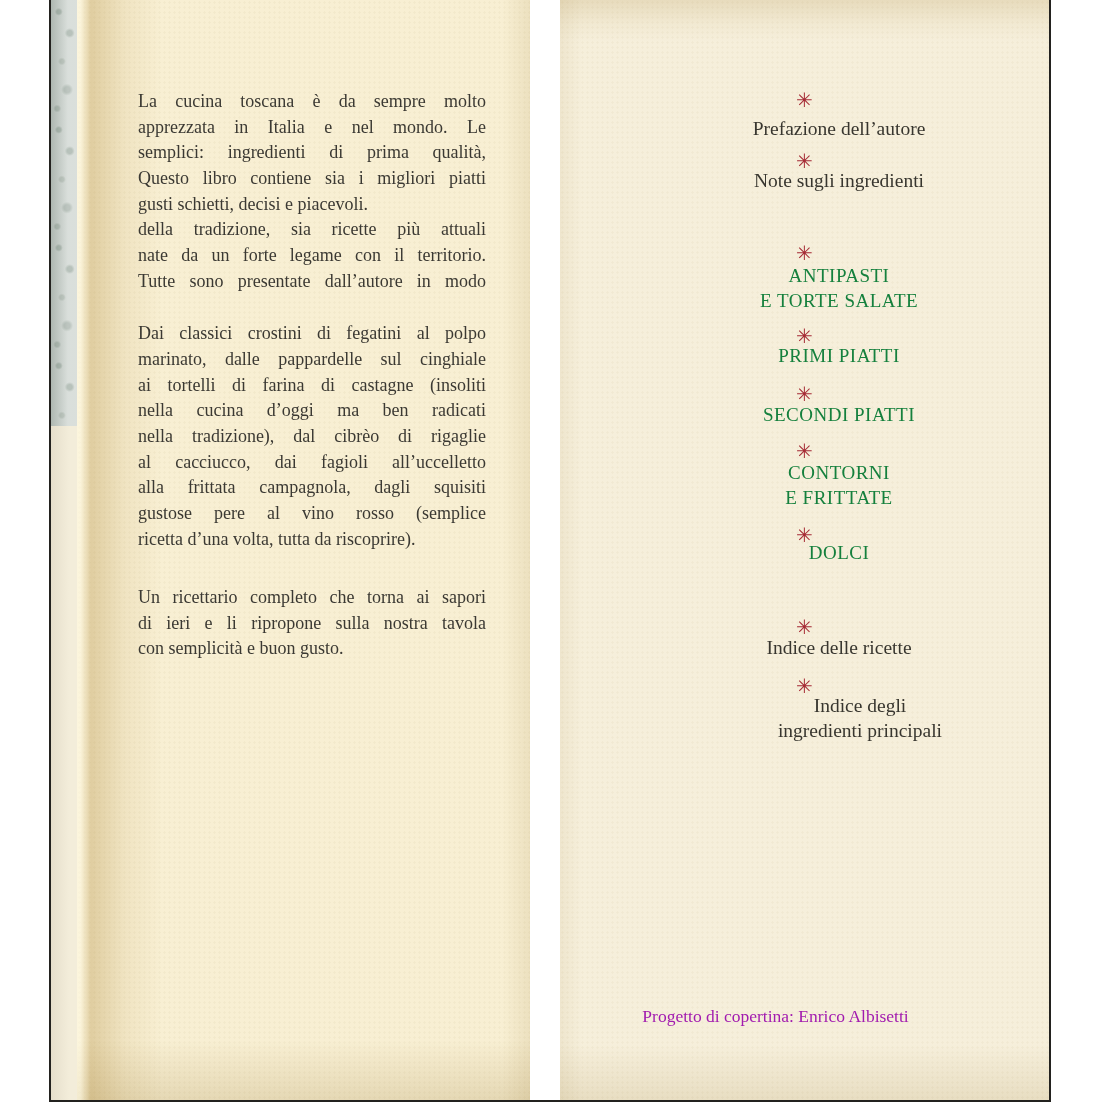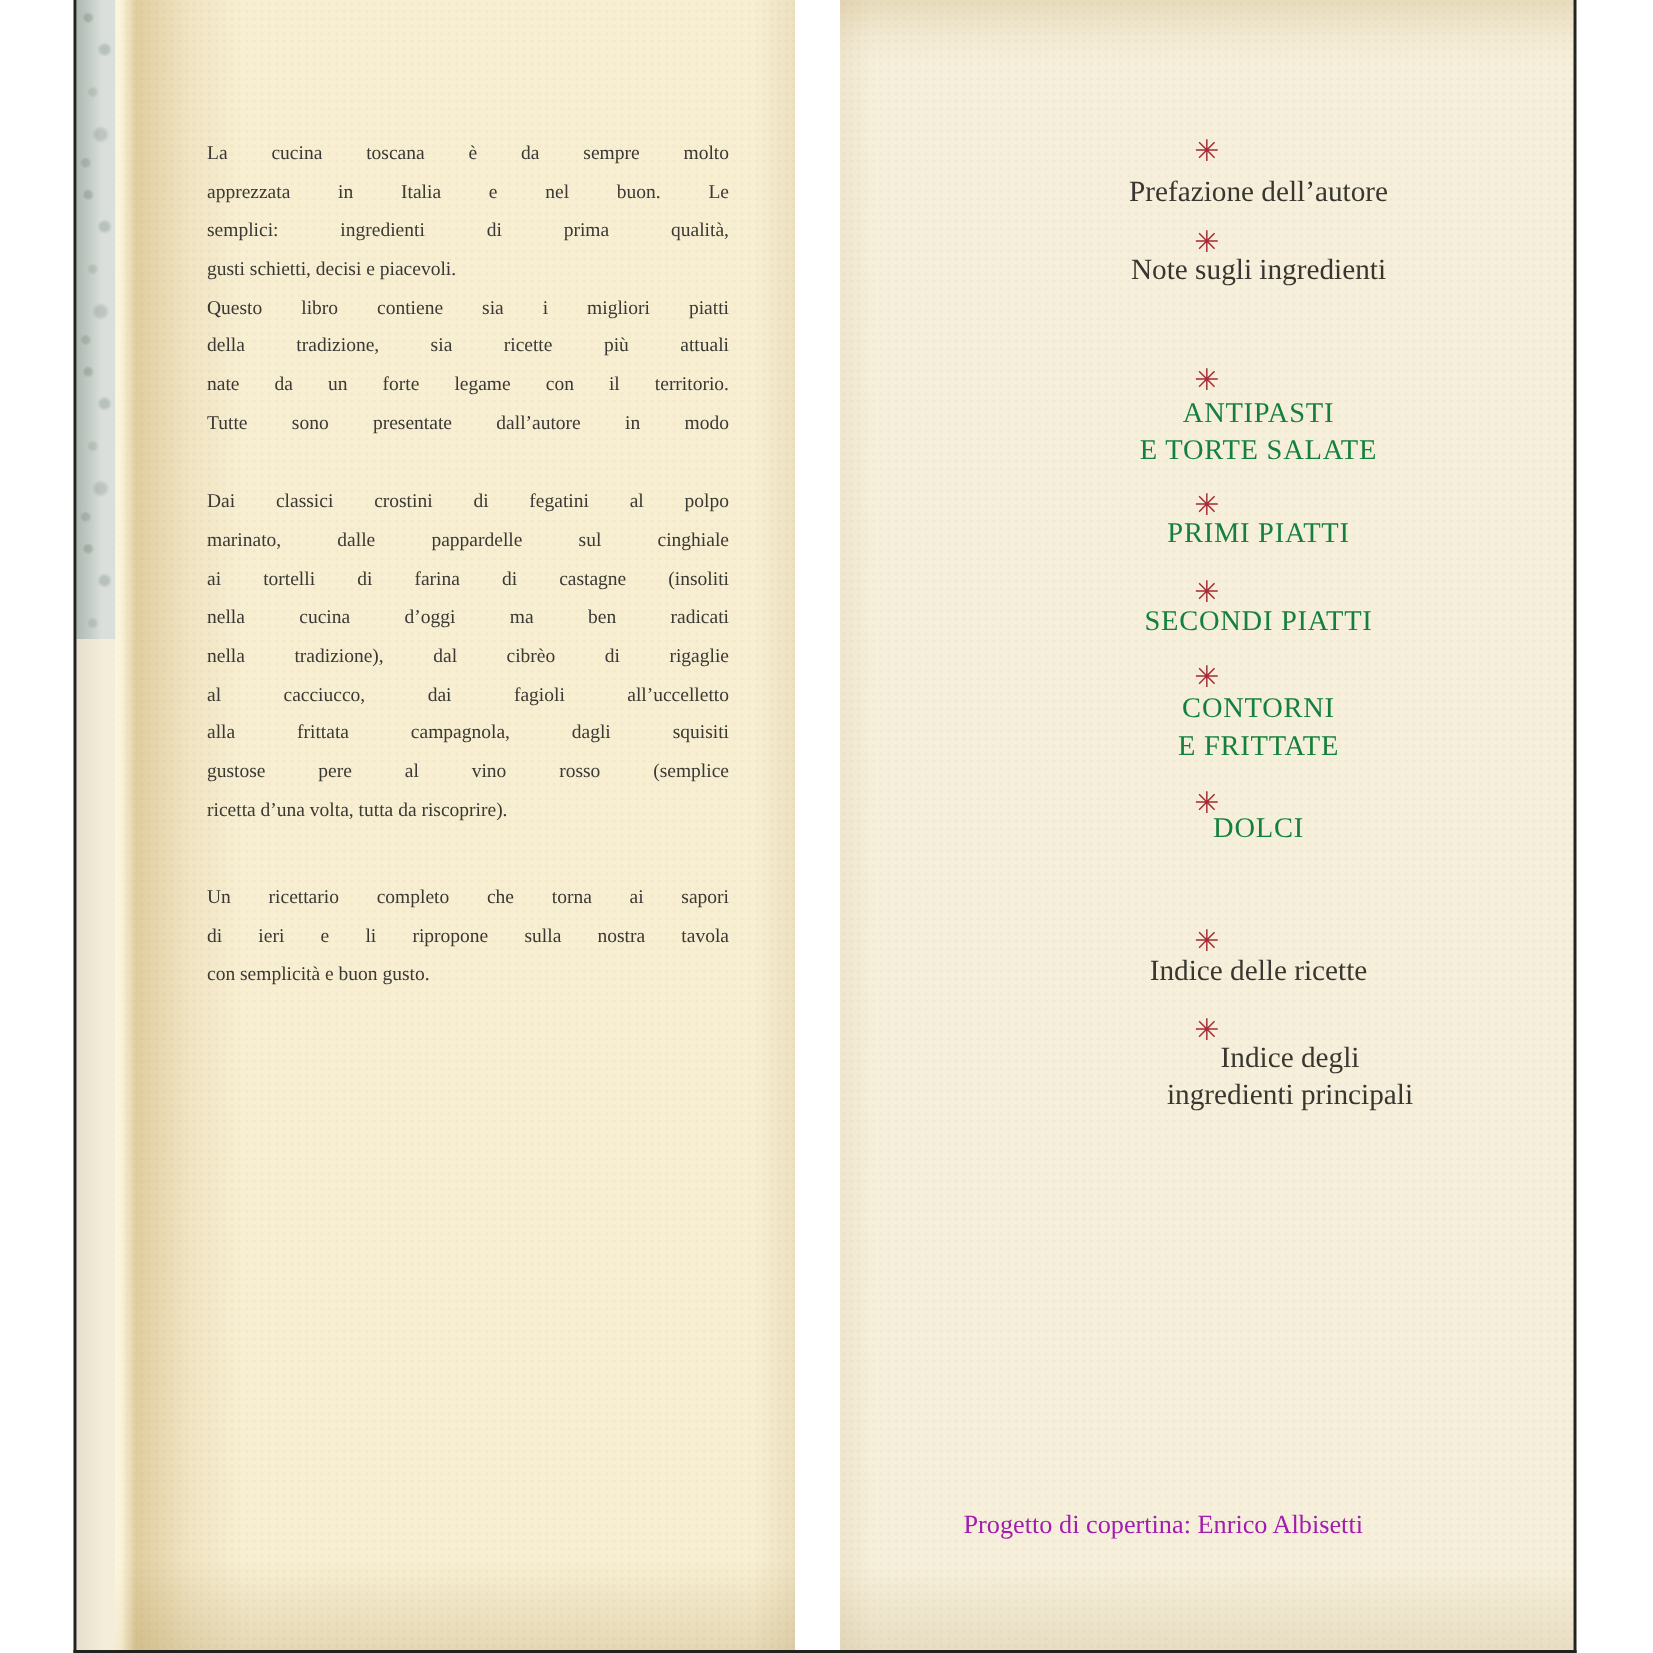--- a/index.html
+++ b/index.html
@@ -38,21 +38,21 @@
   .page{position:absolute;left:560px;top:0;width:489px;height:1102px;z-index:2;
         background-color:#f6efdb;
         background-image:
           linear-gradient(180deg, rgba(172,140,68,0.20) 0px, rgba(172,140,68,0.06) 24px, rgba(172,140,68,0) 42px),
           linear-gradient(0deg, rgba(148,118,48,0.15) 0px, rgba(148,118,48,0) 58px),
           linear-gradient(90deg, rgba(148,118,48,0.08) 0px, rgba(148,118,48,0) 22px),
           radial-gradient(rgba(140,100,30,0.04) 1px, rgba(0,0,0,0) 1.4px);
         background-size:auto,auto,auto,5px 5px;}
   
   .flap-text{position:absolute;left:138px;top:89px;width:348px;z-index:3;
-             font-size:13px;line-height:25.65px;color:#3b3933;}
+             font-size:18px;line-height:25.65px;color:#3b3933;}
   .para{margin:0;}
   .para.p2{margin-top:27px;}
   .para.p3{margin-top:33px;}
   .line{text-align:left;}
   .line.j{text-align:justify;text-align-last:justify;}
   
   .ast{position:absolute;left:560px;width:489px;text-align:center;z-index:3;
        color:#a52b35;font-size:20px;line-height:20px;
        font-family:"DejaVu Sans", sans-serif;}
   .lab{position:absolute;left:560px;width:558px;text-align:center;z-index:3;
@@ -77,24 +77,24 @@
 <div class="stage">
   <div class="marble"></div>
   <div class="edge-lower"></div>
   <div class="flap"></div>
   <div class="page"></div>
   <div class="frame"></div>
 
   <div class="flap-text">
     <div class="para p1">
       <div class="line j">La cucina toscana è da sempre molto</div>
-      <div class="line j">apprezzata in Italia e nel buon. Le</div>
+      <div class="line j">apprezzata in Italia e nel mondo. Le</div>
       <div class="line j">semplici: ingredienti di prima qualità,</div>
+      <div class="line j">Questo libro contiene sia i migliori piatti</div>
       <div class="line">gusti schietti, decisi e piacevoli.</div>
-      <div class="line j">Questo libro contiene sia i migliori piatti</div>
       <div class="line j">della tradizione, sia ricette più attuali</div>
       <div class="line j">nate da un forte legame con il territorio.</div>
       <div class="line j">Tutte sono presentate dall’autore in modo</div>
     </div>
     <div class="para p2">
       <div class="line j">Dai classici crostini di fegatini al polpo</div>
       <div class="line j">marinato, dalle pappardelle sul cinghiale</div>
       <div class="line j">ai tortelli di farina di castagne (insoliti</div>
       <div class="line j">nella cucina d’oggi ma ben radicati</div>
       <div class="line j">nella tradizione), dal cibrèo di rigaglie</div>

